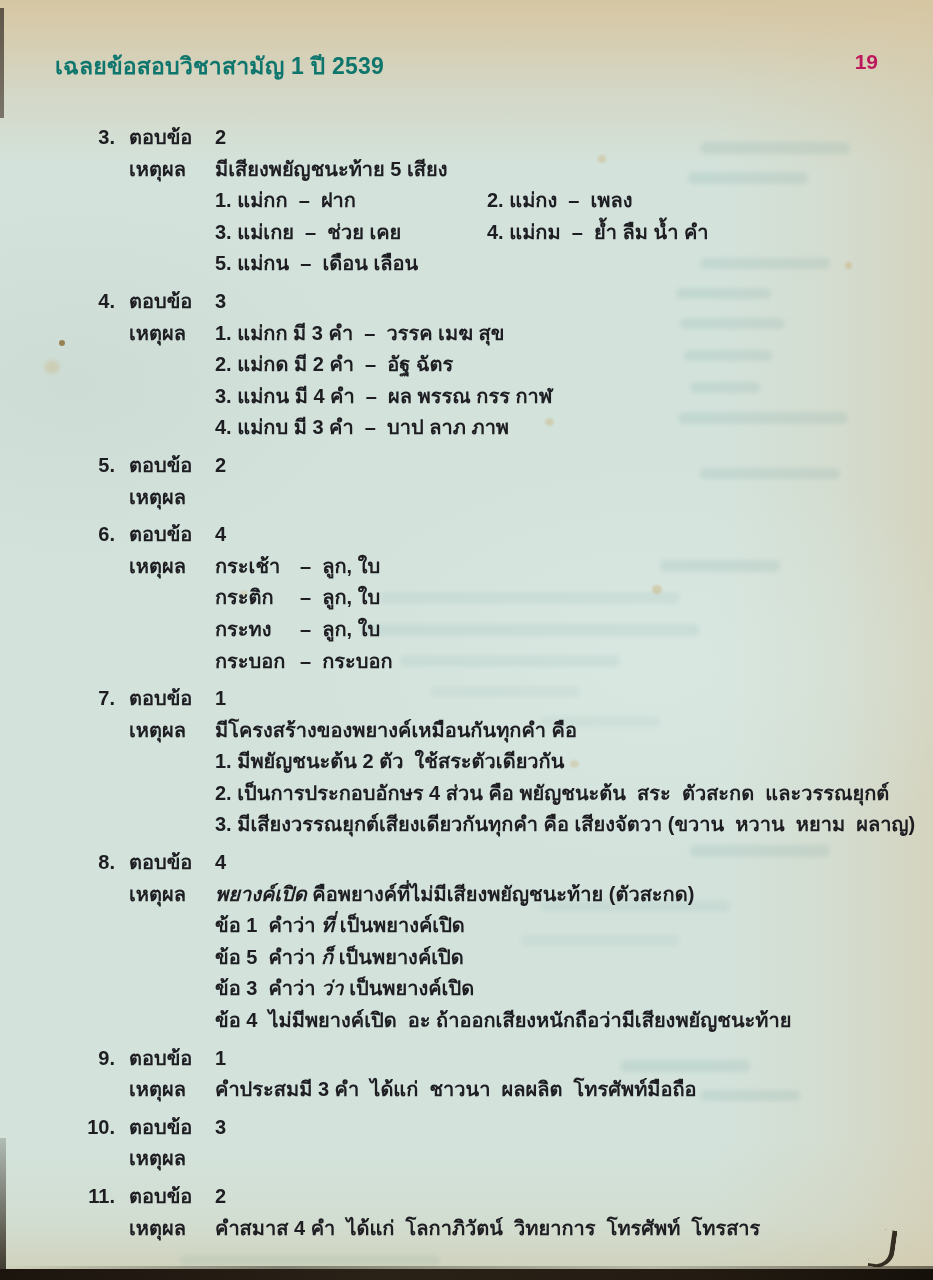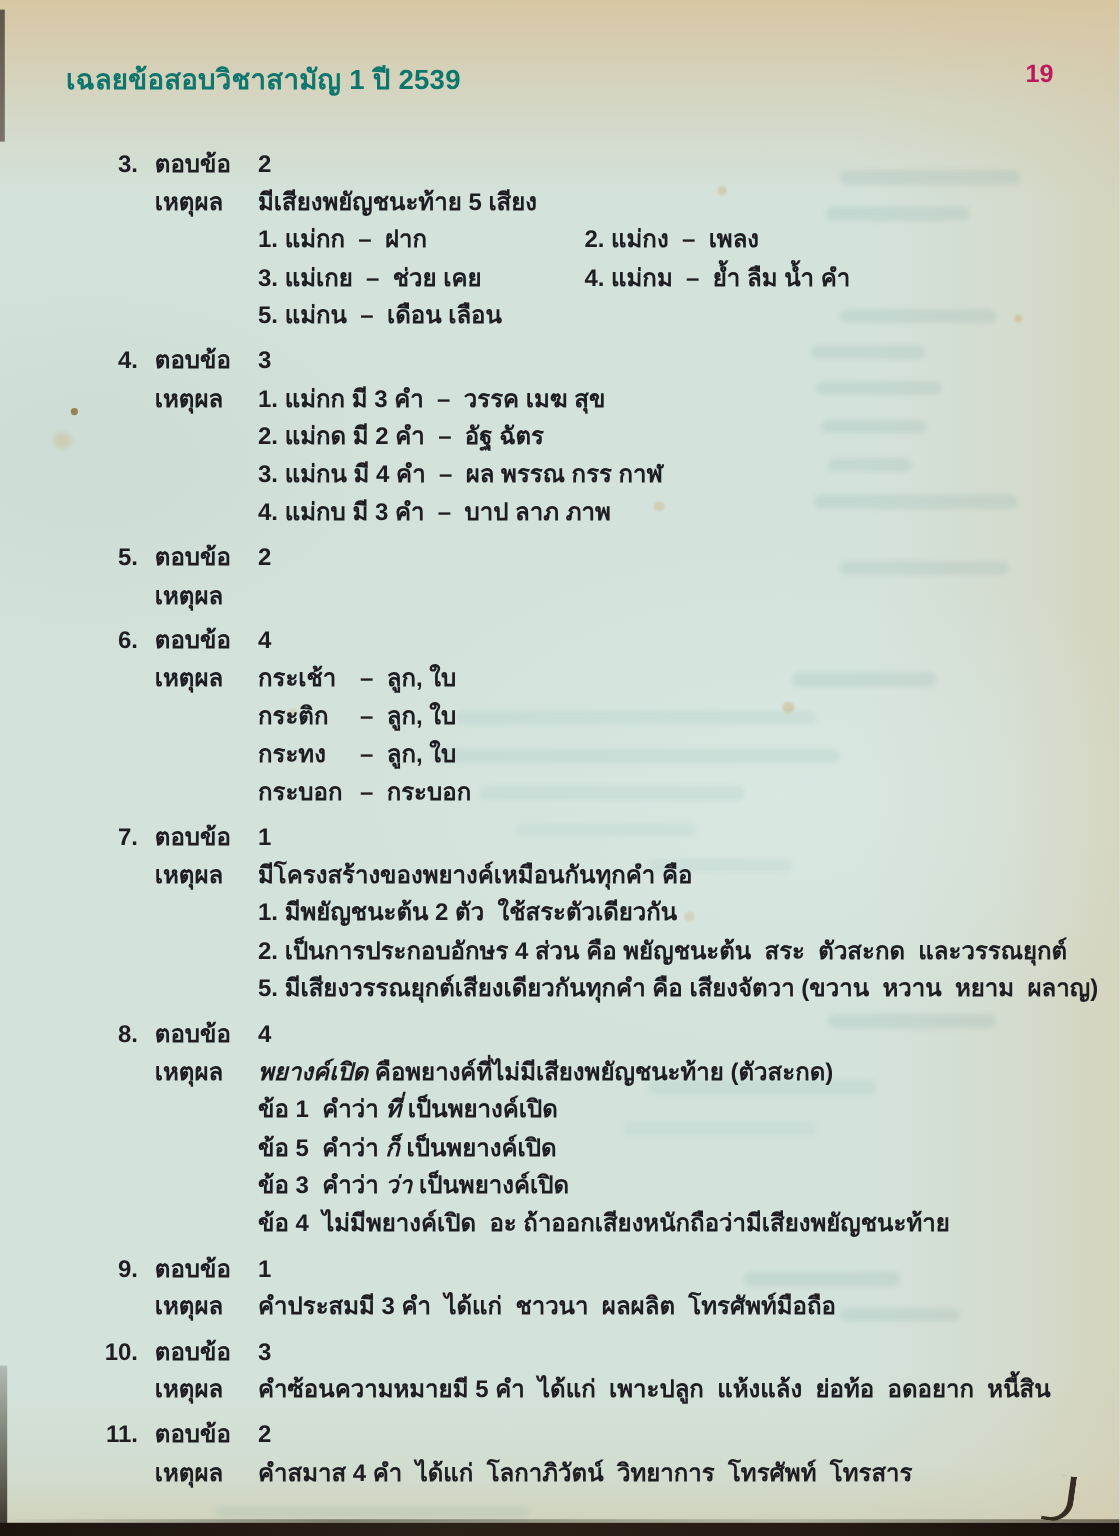--- a/index.html
+++ b/index.html
@@ -160,21 +160,21 @@
         <span class="lbl">ตอบข้อ</span>
         <span class="cnt ansv">1</span>
       </div>
       <div class="row">
         <span class="num"></span>
         <span class="lbl">เหตุผล</span>
         <div class="lines">
           <div class="line"><span class="seg">มีโครงสร้างของพยางค์เหมือนกันทุกคำ คือ</span></div>
           <div class="line"><span class="seg">1. มีพยัญชนะต้น 2 ตัว  ใช้สระตัวเดียวกัน</span></div>
           <div class="line"><span class="seg">2. เป็นการประกอบอักษร 4 ส่วน คือ พยัญชนะต้น  สระ  ตัวสะกด  และวรรณยุกต์</span></div>
-          <div class="line"><span class="seg">5. มีเสียงวรรณยุกต์เสียงเดียวกันทุกคำ คือ เสียงจัตวา (ขวาน  หวาน  หยาม  ผลาญ)</span></div>
+          <div class="line"><span class="seg">3. มีเสียงวรรณยุกต์เสียงเดียวกันทุกคำ คือ เสียงจัตวา (ขวาน  หวาน  หยาม  ผลาญ)</span></div>
         </div>
       </div>
     </div>
     <div class="item">
       <div class="row">
         <span class="num">8.</span>
         <span class="lbl">ตอบข้อ</span>
         <span class="cnt ansv">4</span>
       </div>
       <div class="row">
@@ -205,23 +205,20 @@
     </div>
     <div class="item">
       <div class="row">
         <span class="num">10.</span>
         <span class="lbl">ตอบข้อ</span>
         <span class="cnt ansv">3</span>
       </div>
       <div class="row">
         <span class="num"></span>
         <span class="lbl">เหตุผล</span>
-        <div class="lines">
-          <div class="line"><span class="seg">คำซ้อนความหมายมี 5 คำ  ได้แก่  เพาะปลูก  แห้งแล้ง  ย่อท้อ  อดอยาก  หนี้สิน</span></div>
-        </div>
       </div>
     </div>
     <div class="item">
       <div class="row">
         <span class="num">11.</span>
         <span class="lbl">ตอบข้อ</span>
         <span class="cnt ansv">2</span>
       </div>
       <div class="row">
         <span class="num"></span>

